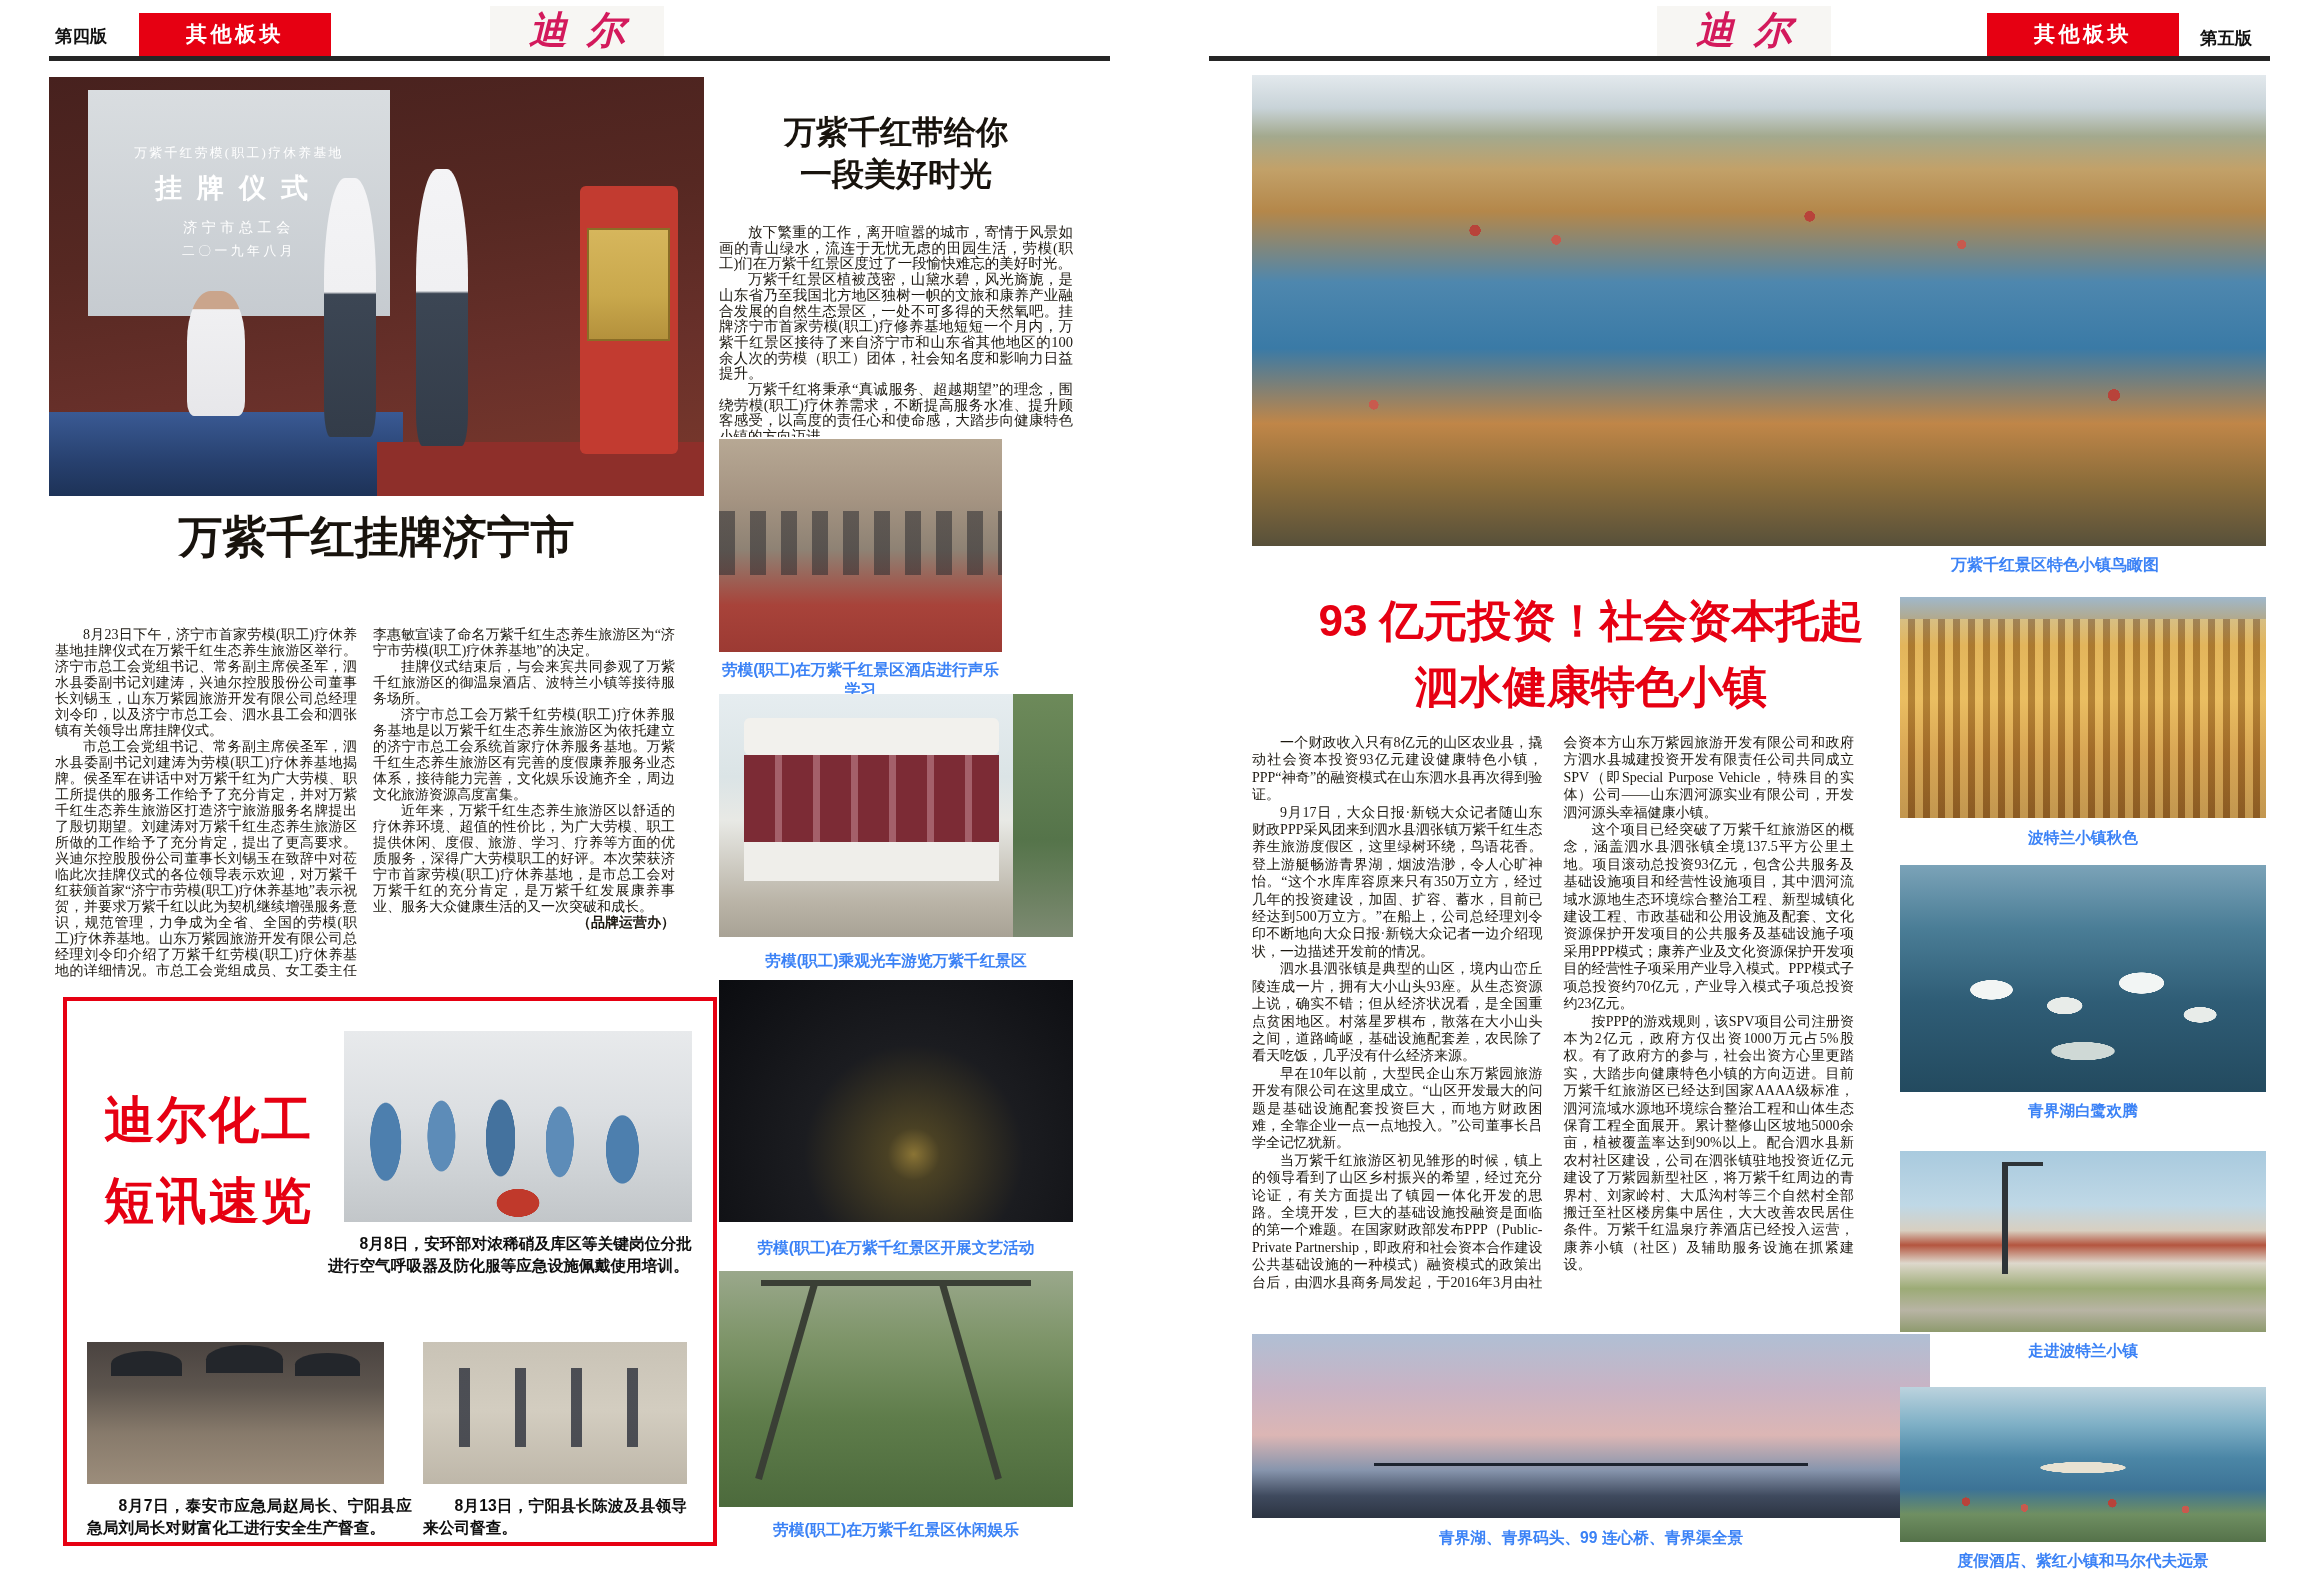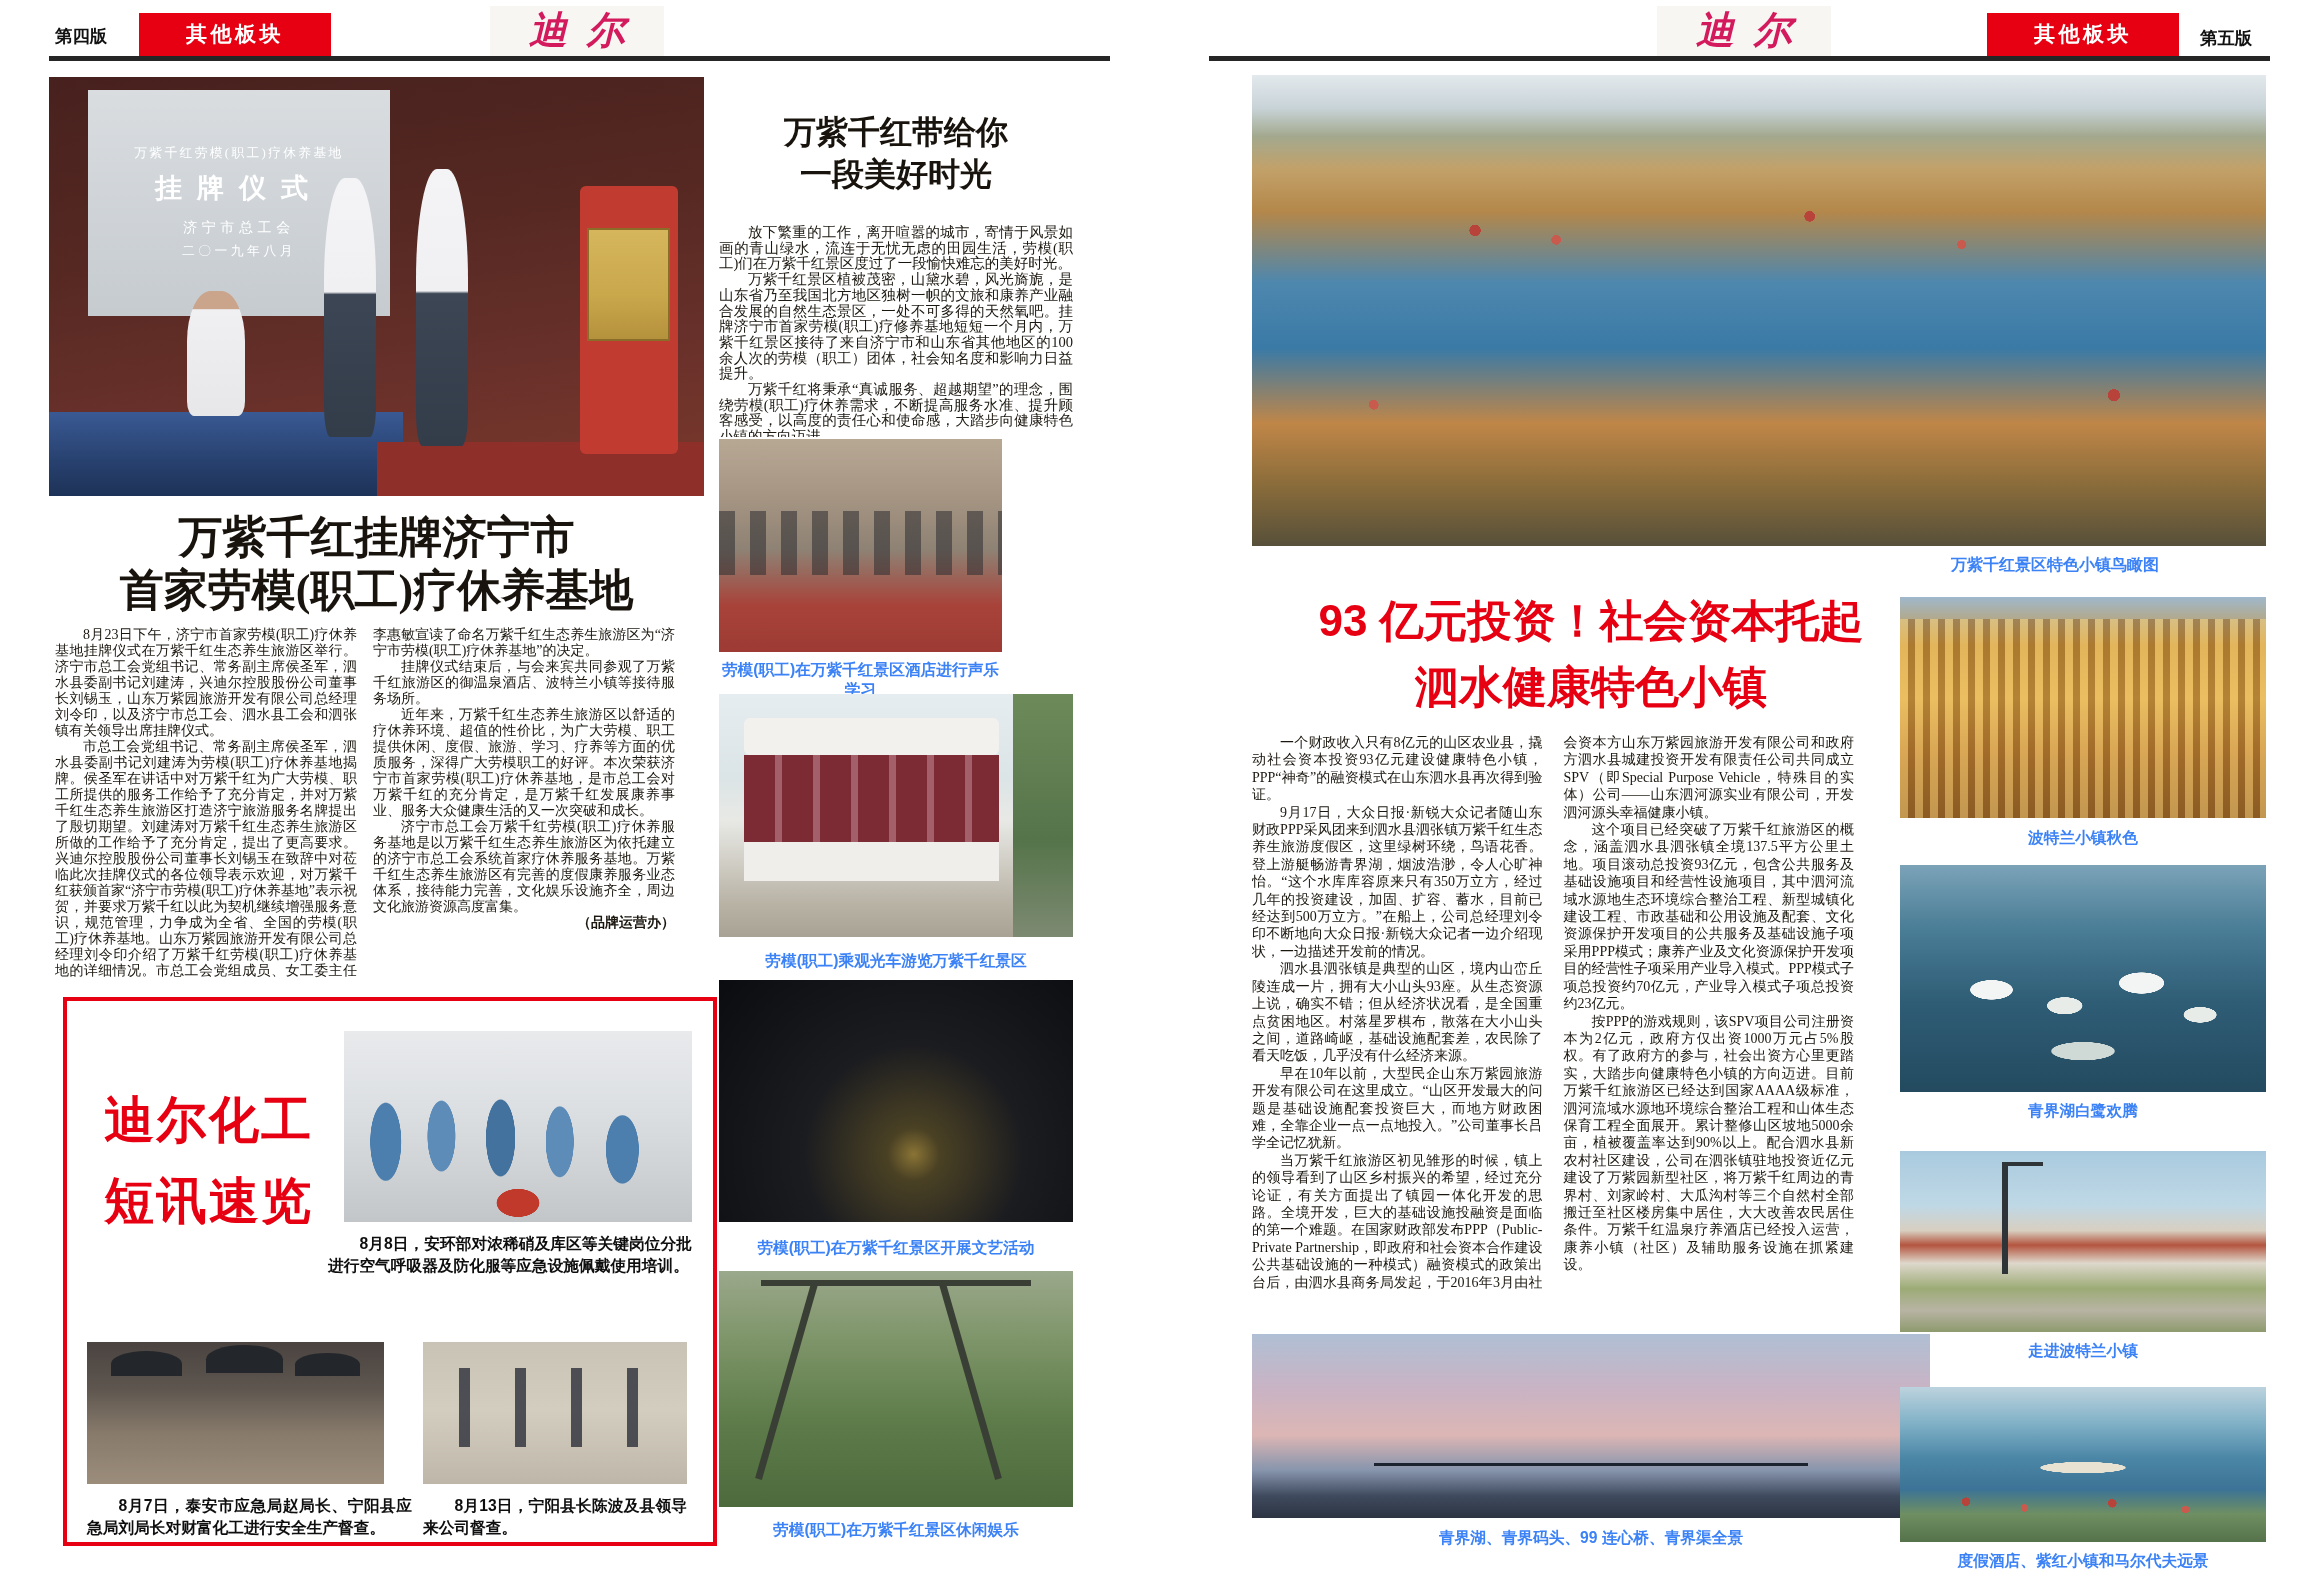--- a/index.html
+++ b/index.html
@@ -137,28 +137,27 @@
     <div class="carpet"></div>
     <div class="person p-woman" style="left:21%;bottom:19%;width:9%;height:30%;"></div>
     <div class="person p-man" style="left:42%;top:24%;width:8%;height:62%;"></div>
     <div class="person p-man" style="left:56%;top:22%;width:8%;height:66%;"></div>
     <div class="ribbon" style="right:4%;top:26%;width:15%;height:64%;border-radius:5.8px;"></div>
     <div class="plaque" style="right:5.2%;top:36%;width:12%;height:26%;"></div>
   </div>
 
   <div class="hl" style="left:49px;top:511px;width:655px;font-size:44px;line-height:53px;">
     <span class="ln">万紫千红挂牌济宁市</span>
-    <span class="ln">首家劳模(职工)疗休养基地</span>
   </div>
   <div class="body-text" style="left:55px;top:627px;width:620px;height:366px;column-count:2;column-gap:16px;font-size:14px;line-height:16px;">
     <p>8月23日下午，济宁市首家劳模(职工)疗休养基地挂牌仪式在万紫千红生态养生旅游区举行。济宁市总工会党组书记、常务副主席侯圣军，泗水县委副书记刘建涛，兴迪尔控股股份公司董事长刘锡玉，山东万紫园旅游开发有限公司总经理刘令印，以及济宁市总工会、泗水县工会和泗张镇有关领导出席挂牌仪式。</p>
     <p>市总工会党组书记、常务副主席侯圣军，泗水县委副书记刘建涛为劳模(职工)疗休养基地揭牌。侯圣军在讲话中对万紫千红为广大劳模、职工所提供的服务工作给予了充分肯定，并对万紫千红生态养生旅游区打造济宁旅游服务名牌提出了殷切期望。刘建涛对万紫千红生态养生旅游区所做的工作给予了充分肯定，提出了更高要求。兴迪尔控股股份公司董事长刘锡玉在致辞中对莅临此次挂牌仪式的各位领导表示欢迎，对万紫千红获颁首家“济宁市劳模(职工)疗休养基地”表示祝贺，并要求万紫千红以此为契机继续增强服务意识，规范管理，力争成为全省、全国的劳模(职工)疗休养基地。山东万紫园旅游开发有限公司总经理刘令印介绍了万紫千红劳模(职工)疗休养基地的详细情况。市总工会党组成员、女工委主任李惠敏宣读了命名万紫千红生态养生旅游区为“济宁市劳模(职工)疗休养基地”的决定。</p>
     <p>挂牌仪式结束后，与会来宾共同参观了万紫千红旅游区的御温泉酒店、波特兰小镇等接待服务场所。</p>
+    <p>济宁市总工会万紫千红劳模(职工)疗休养服务基地是以万紫千红生态养生旅游区为依托建立的济宁市总工会系统首家疗休养服务基地。万紫千红生态养生旅游区有完善的度假康养服务业态体系，接待能力完善，文化娱乐设施齐全，周边文化旅游资源高度富集。</p>
     <p>近年来，万紫千红生态养生旅游区以舒适的疗休养环境、超值的性价比，为广大劳模、职工提供休闲、度假、旅游、学习、疗养等方面的优质服务，深得广大劳模职工的好评。本次荣获济宁市首家劳模(职工)疗休养基地，是市总工会对万紫千红的充分肯定，是万紫千红发展康养事业、服务大众健康生活的又一次突破和成长。</p>
-    <p>济宁市总工会万紫千红劳模(职工)疗休养服务基地是以万紫千红生态养生旅游区为依托建立的济宁市总工会系统首家疗休养服务基地。万紫千红生态养生旅游区有完善的度假康养服务业态体系，接待能力完善，文化娱乐设施齐全，周边文化旅游资源高度富集。</p>
     <p class="byline">（品牌运营办）</p>
   </div>
 
   <div class="newsbox" style="left:51px;top:997px;width:646px;height:541px;margin-left:12px;">
     <div class="nb-title" style="left:17.4px;top:87px;width:249px;">
       <span style="display:block;">迪尔化工</span>
       <span style="display:block;margin-top:16px;">短讯速览</span>
     </div>
     <div class="photo ph-training" style="left:277px;top:30px;width:348px;height:191px;">
       <div class="training-blobs"></div>

